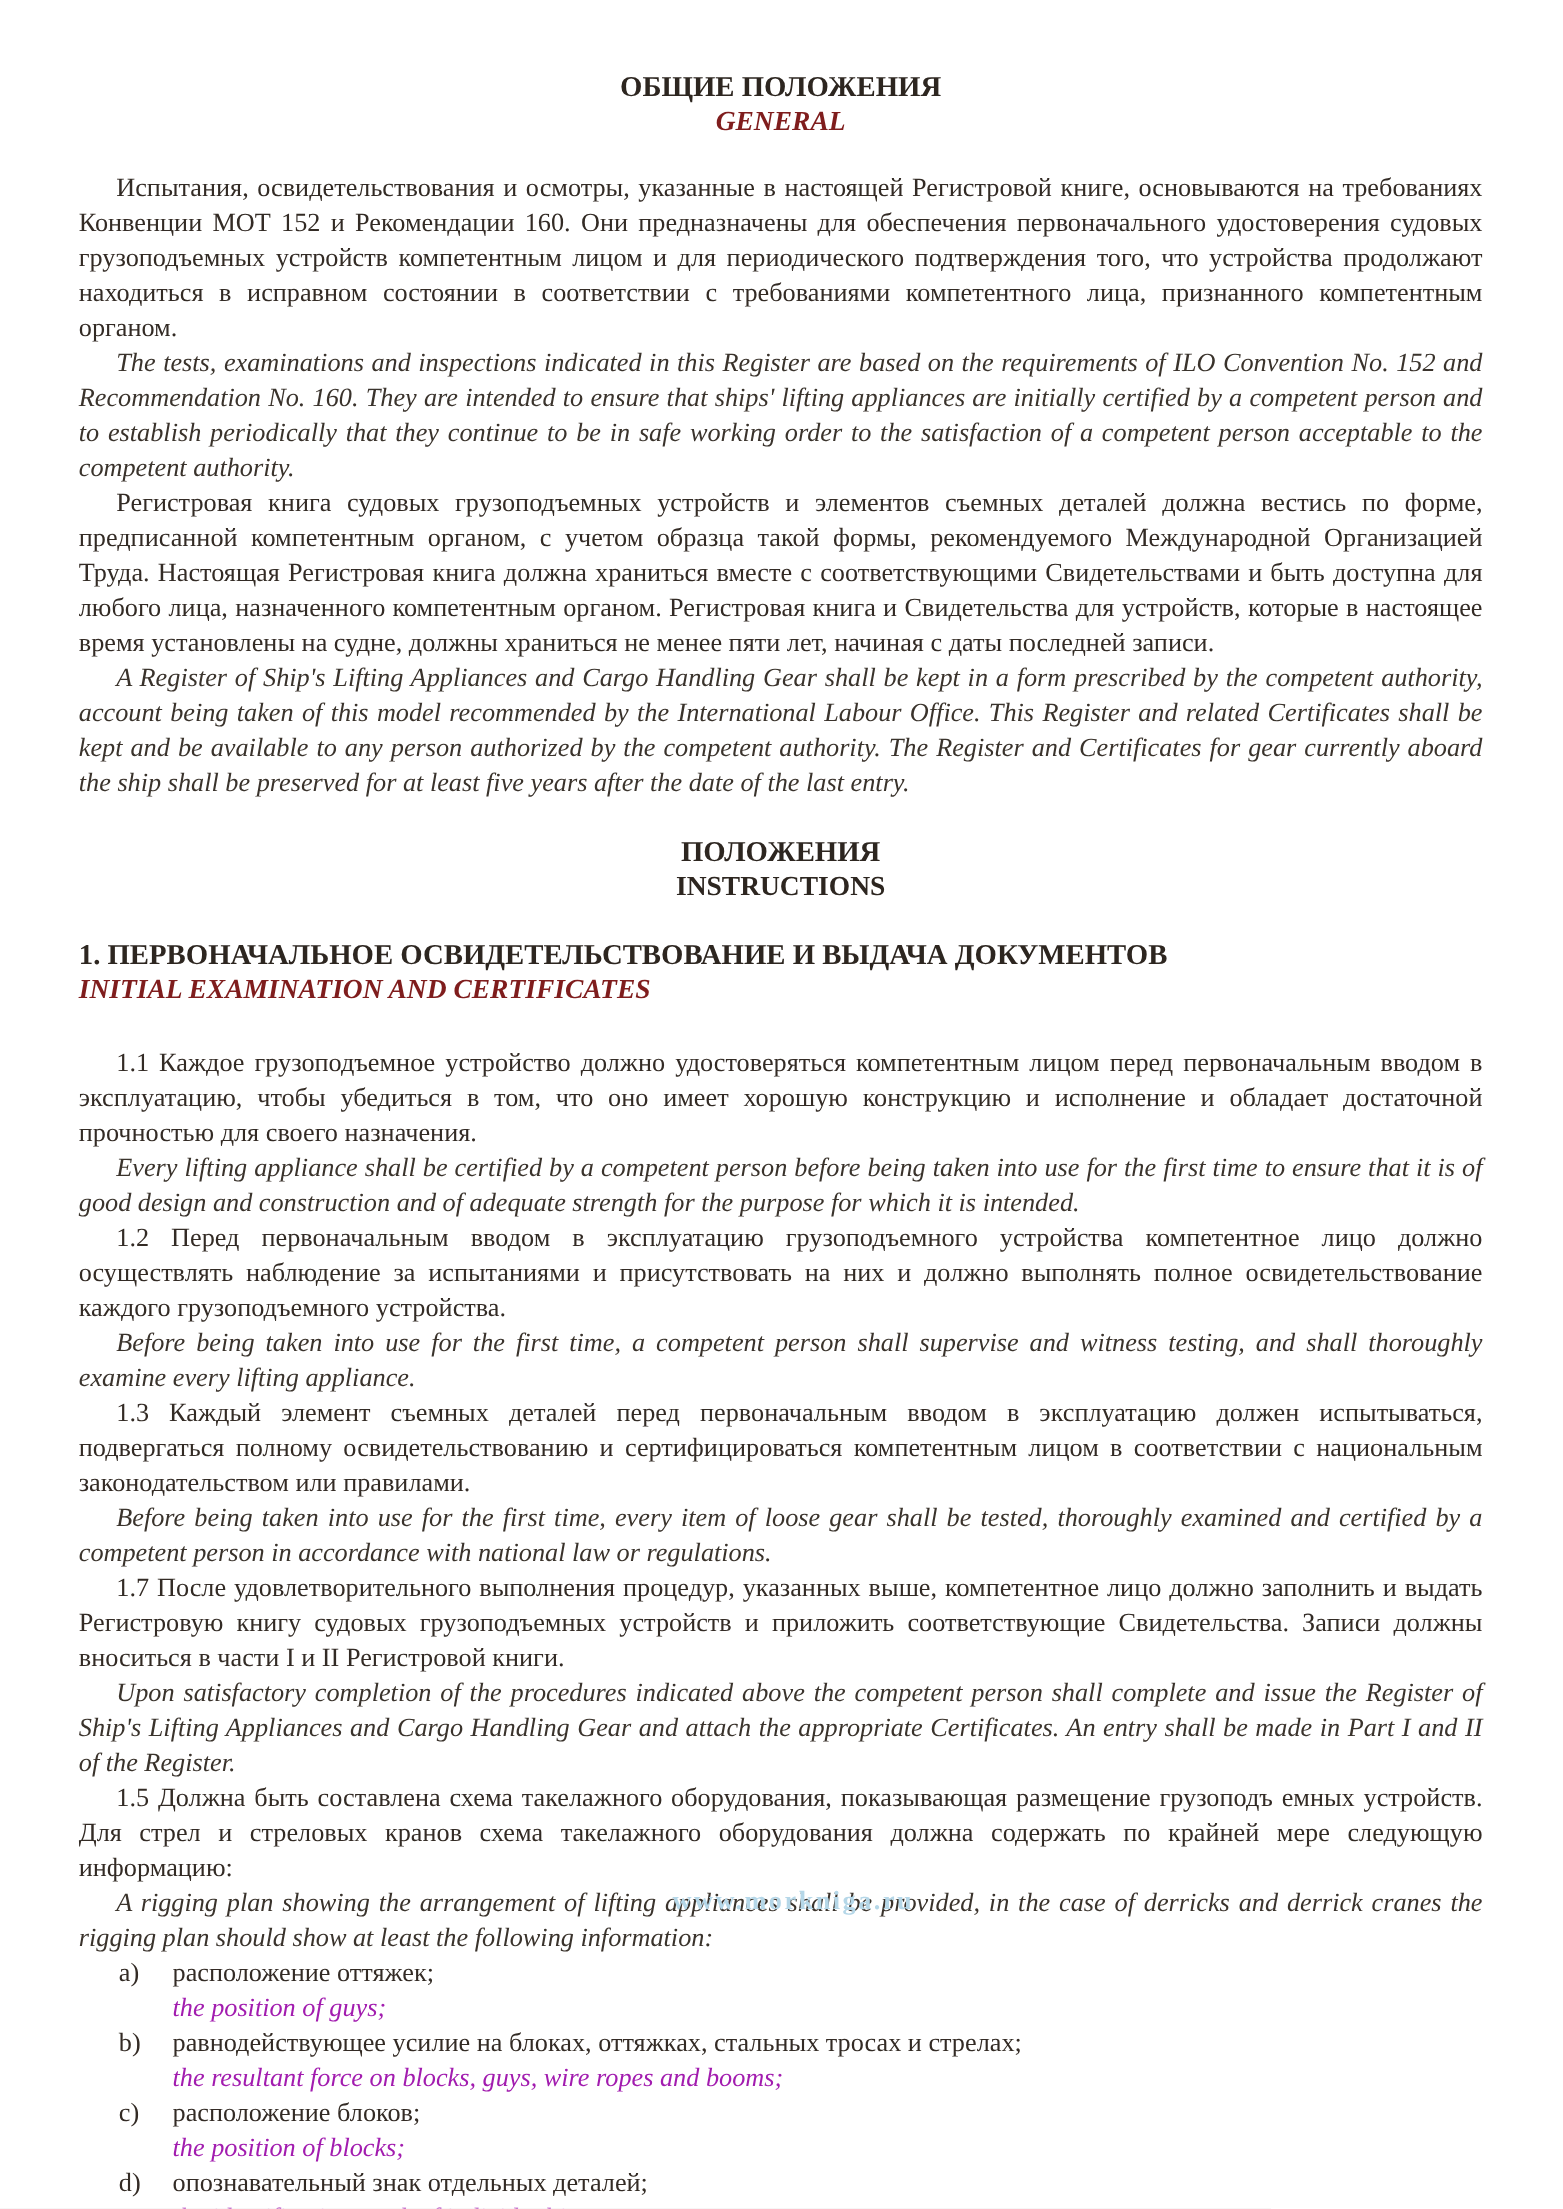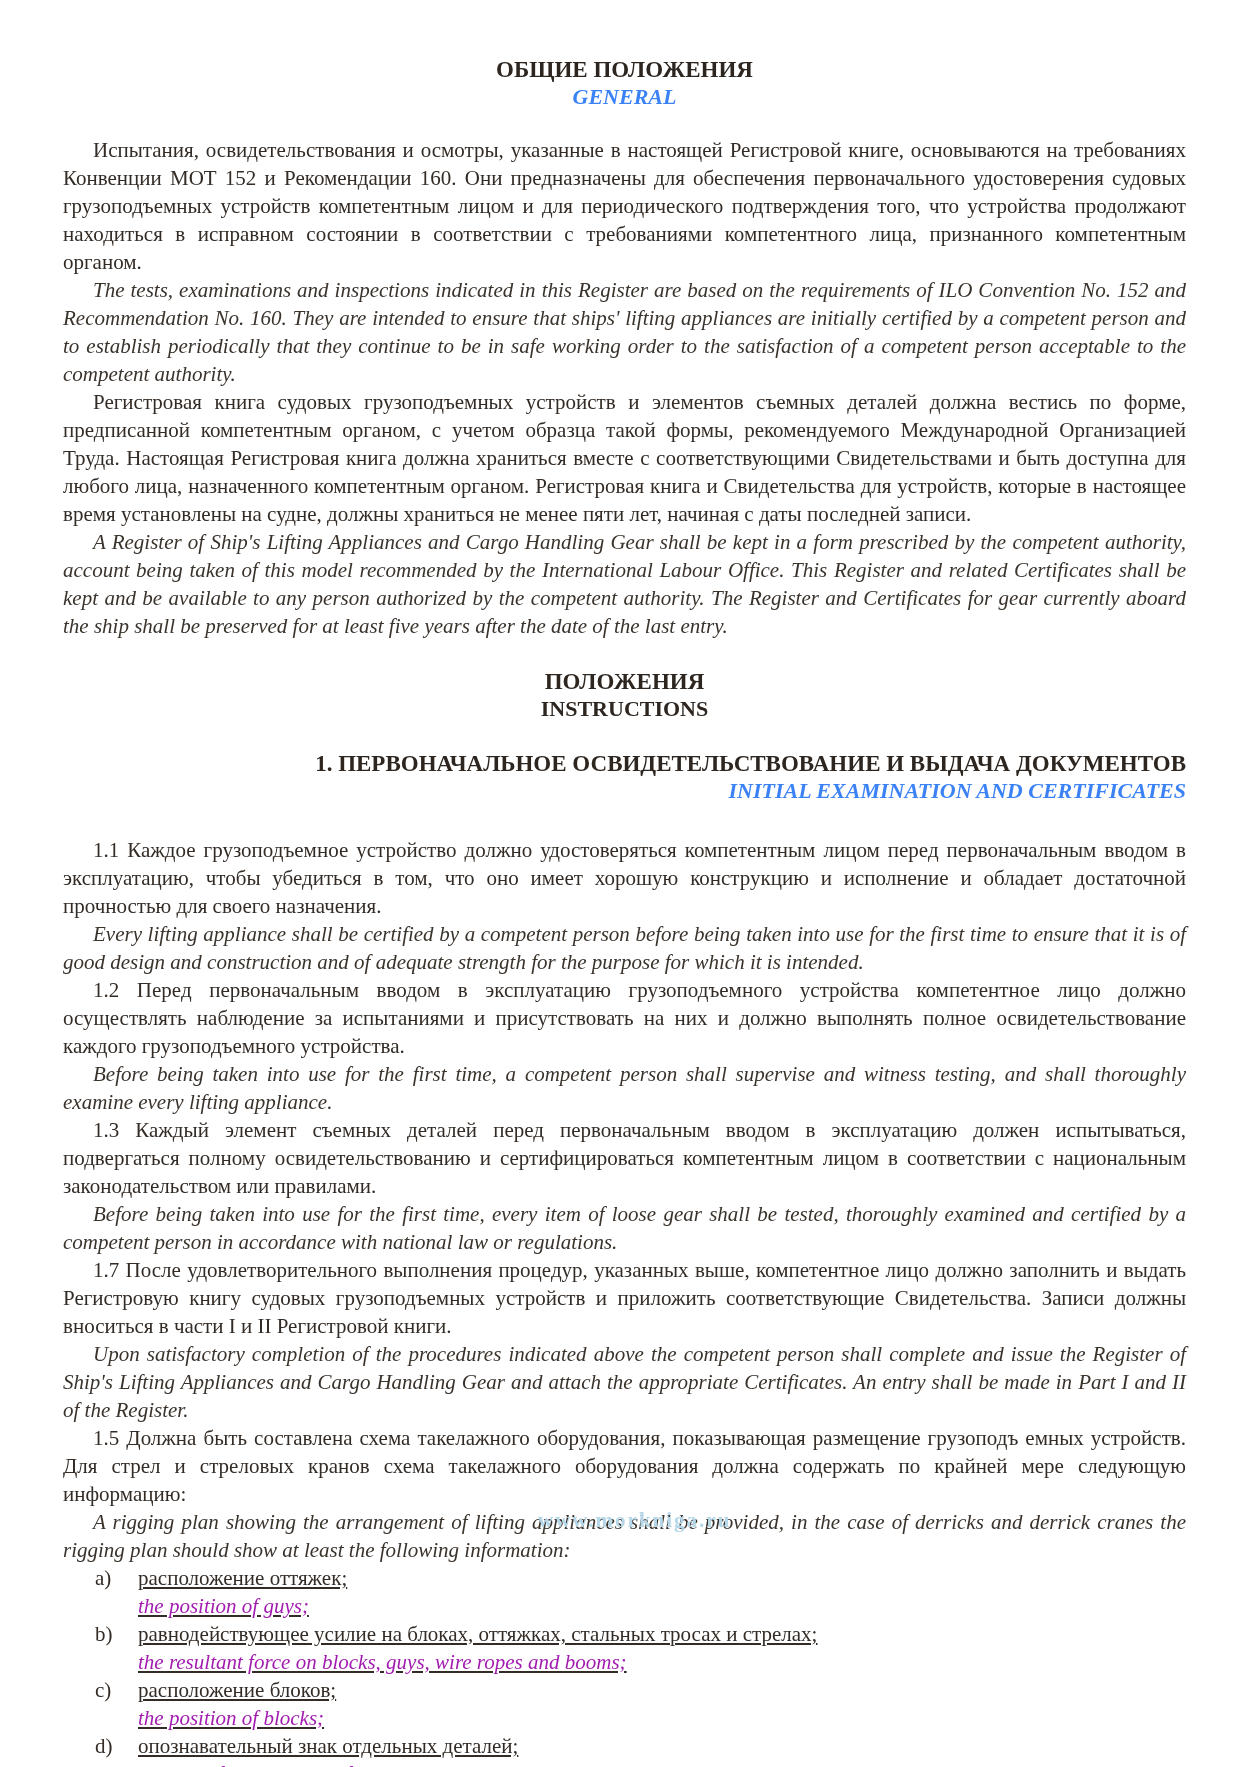--- a/index.html
+++ b/index.html
@@ -12,30 +12,30 @@
     box-sizing:border-box;
     padding:56px 64px 0 63px;
     font-family:"Liberation Serif","DejaVu Serif",serif;
     color:#332b25;
     font-size:21px;
     line-height:28px;
     overflow:hidden;
   }
   .doc-heading { text-align:center; margin-bottom:26px; }
   .h-ru { font-weight:bold; font-size:23px; line-height:27px; color:#2d2620; }
-  .h-en-italic { font-weight:bold; font-style:italic; font-size:22px; line-height:27px; color:#3b82f6; }
+  .h-en-italic { font-weight:bold; font-style:italic; font-size:22px; line-height:27px; color:#7f1d1d; }
   .h-en-upright { font-weight:bold; font-size:22px; line-height:27px; color:#2d2620; }
   .mid-heading { text-align:center; margin:28px 0 28px 0; }
-  .section-heading { text-align:right; margin:28px 0 32px 0; }
+  .section-heading { text-align:left; margin:28px 0 32px 0; }
   p.ru, p.en { margin:0; text-align:justify; text-indent:30px; }
   p.en { font-style:italic; color:#3a332c; }
   .list { margin-top:0; }
   .list-row { display:flex; padding-left:32px; }
   .list-letter { width:43px; flex:0 0 43px; }
-  .list-content { flex:1;text-decoration:underline; }
+  .list-content { flex:1; }
   .list-ru { display:block; }
   .list-en { display:block; font-style:italic; color:#a21caf; }
   .watermark {
     position:absolute;
     left:538px;
     top:1506px;
     font-weight:bold;
     font-size:21px;
     letter-spacing:2px;
     color:#b5d7e8;

